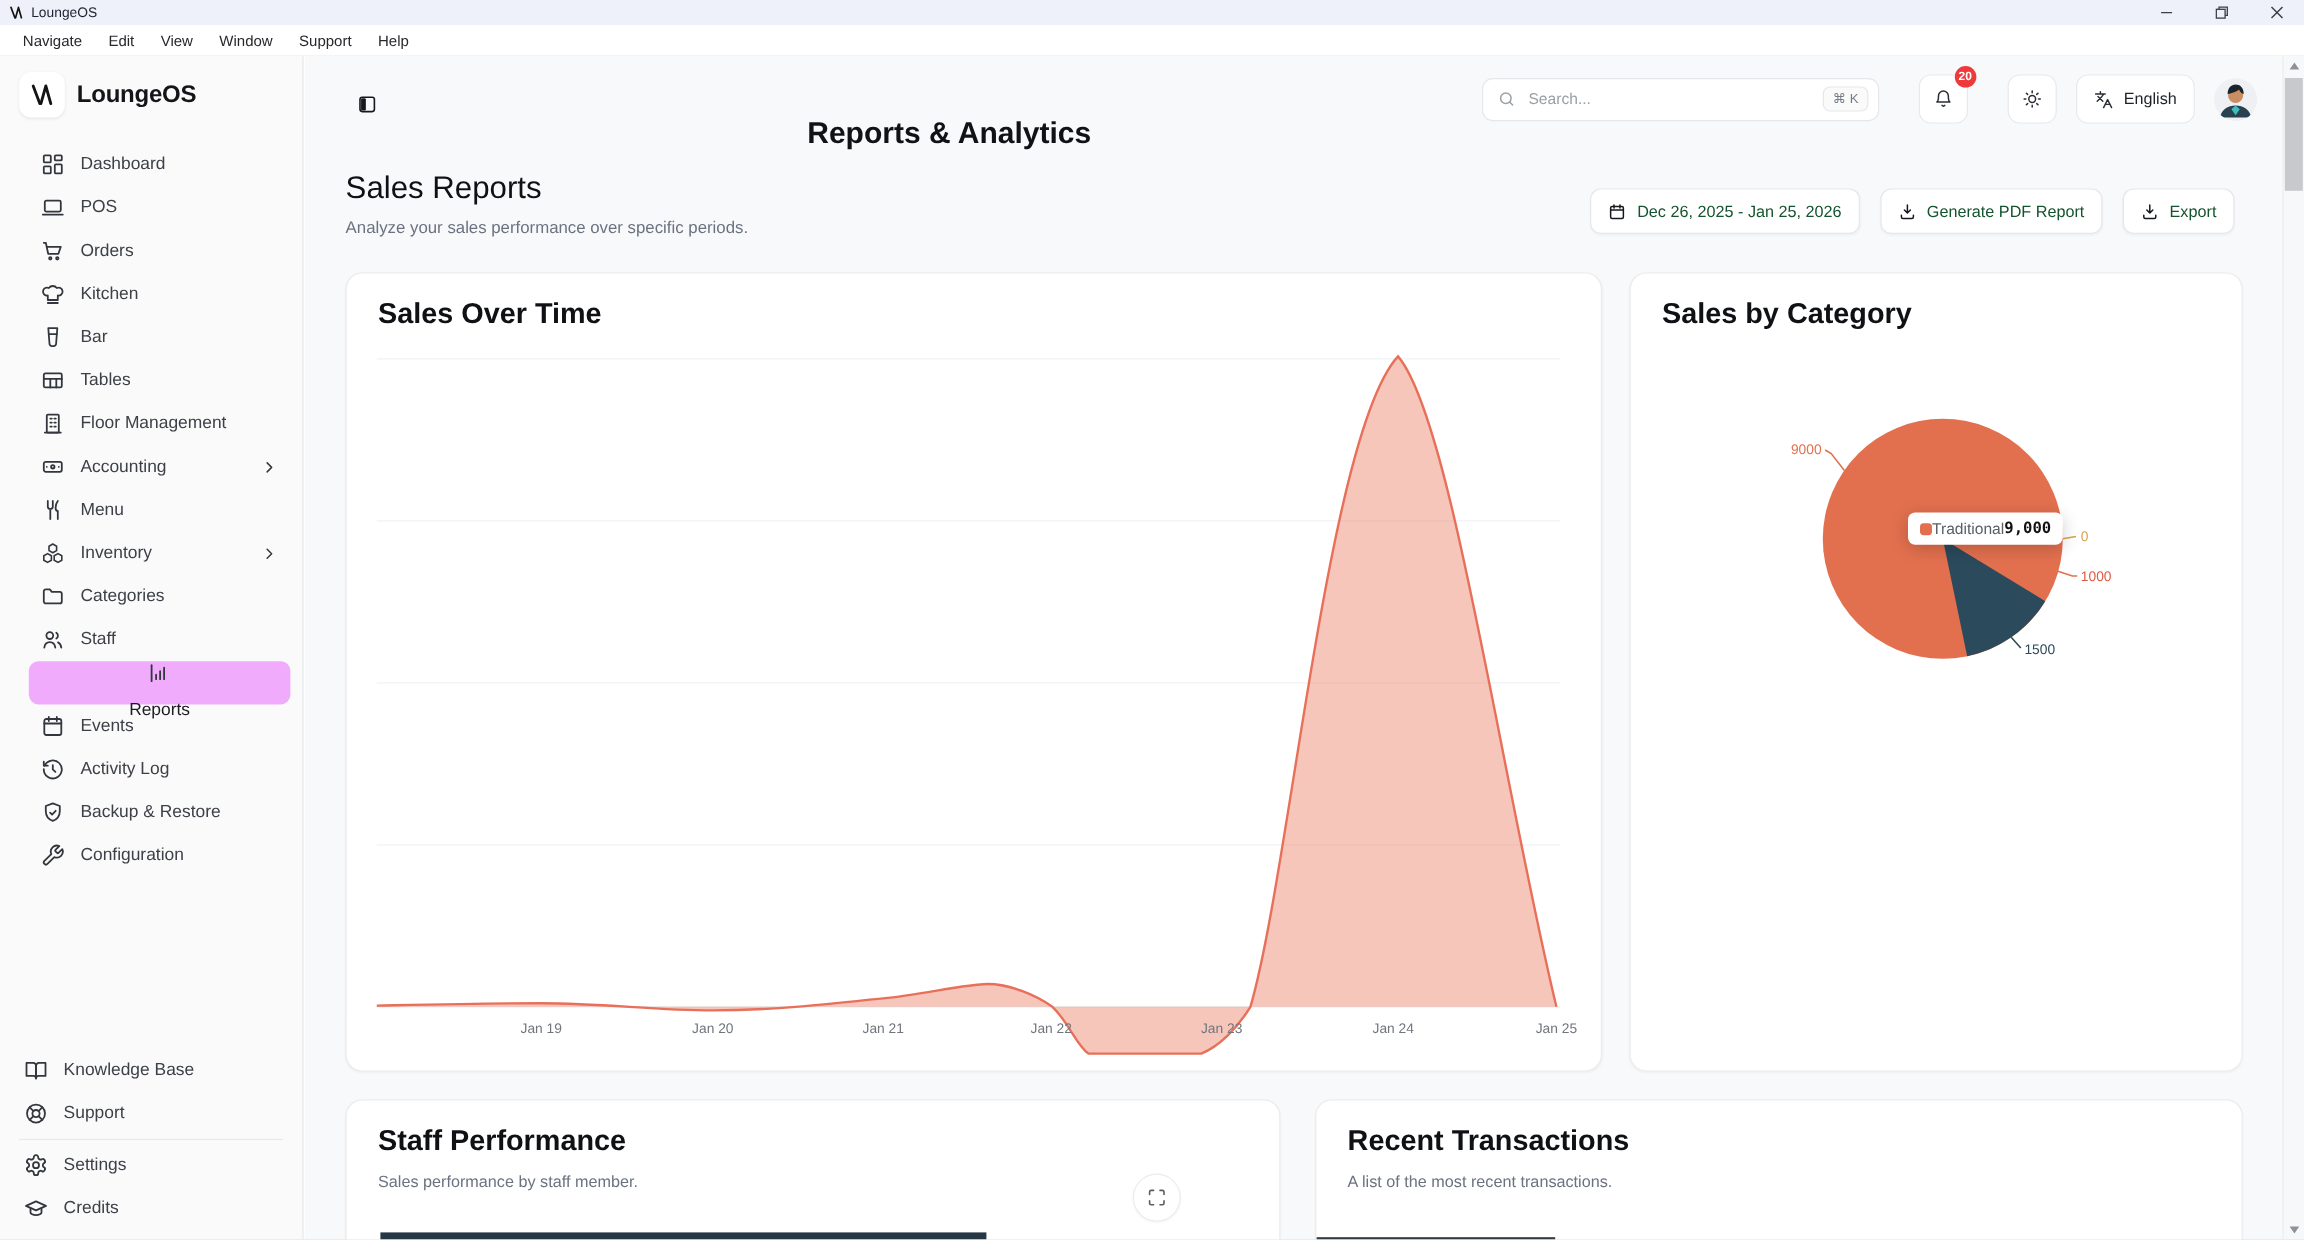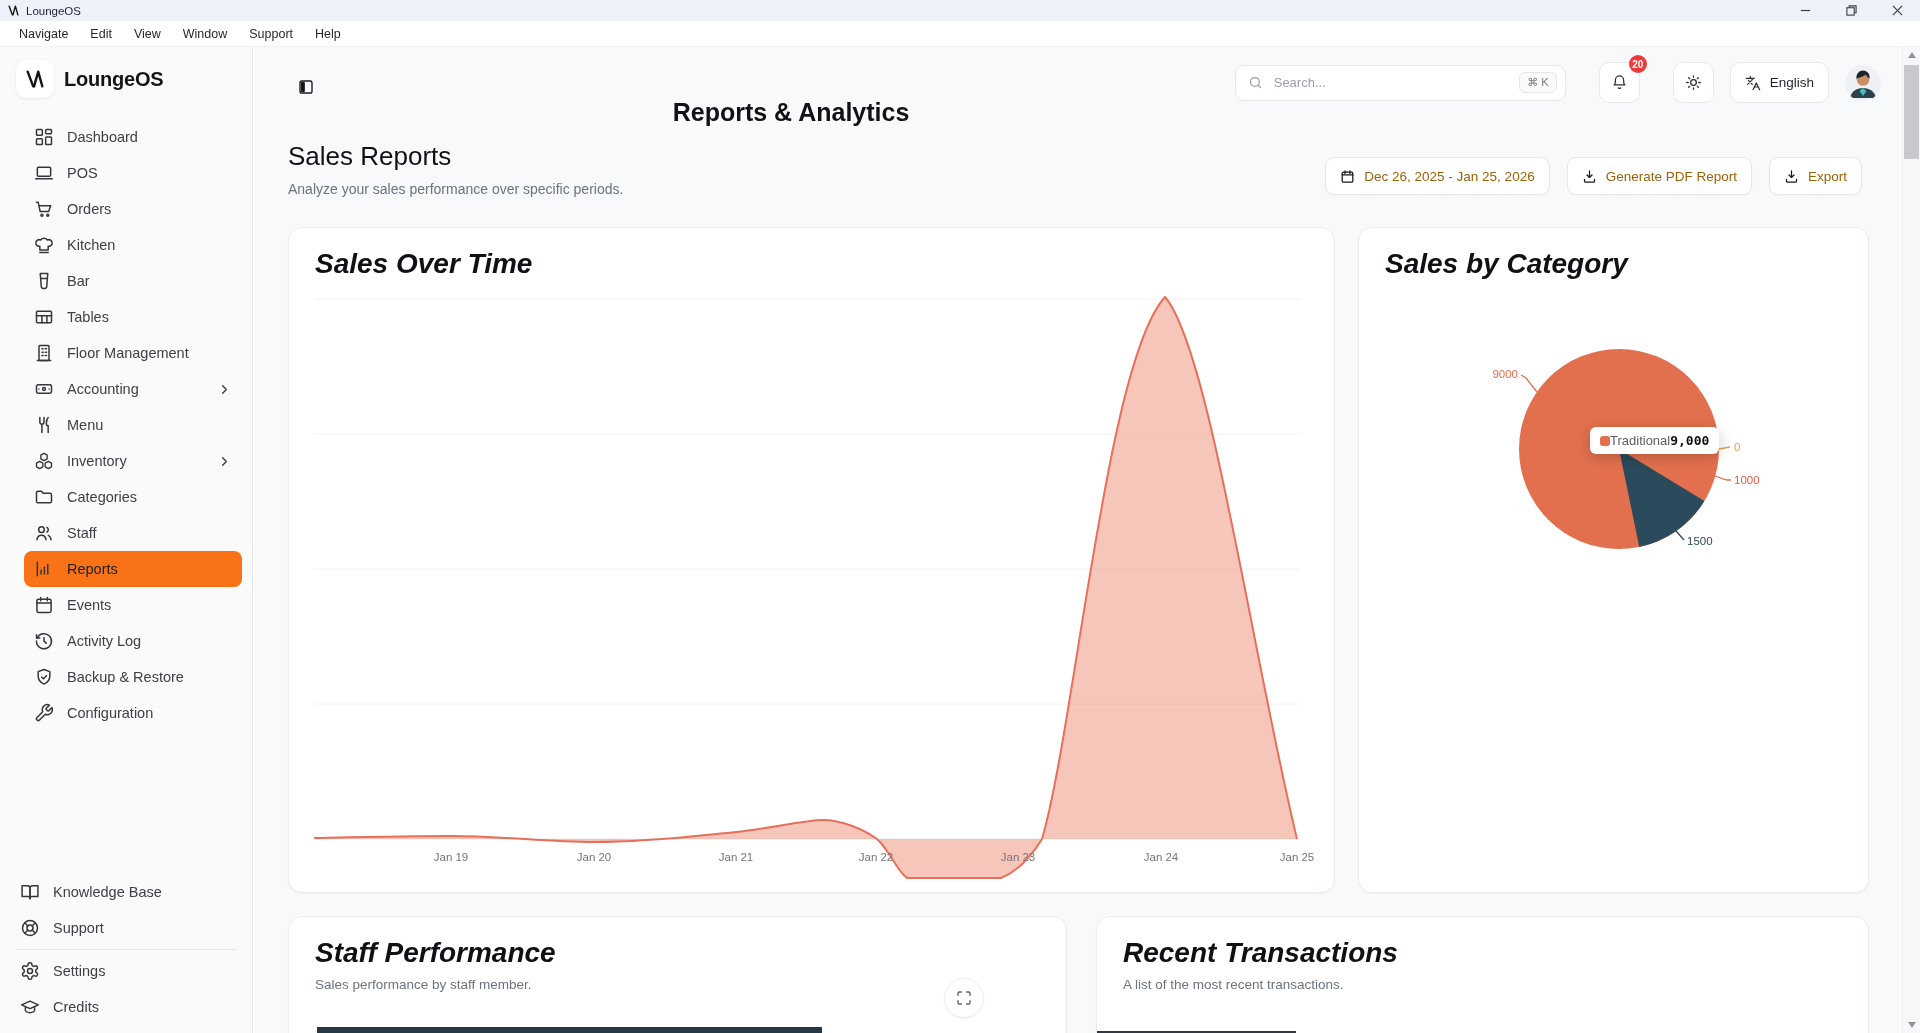--- a/index.html
+++ b/index.html
@@ -15,48 +15,48 @@
   .menubar{position:absolute;left:0;top:21px;width:1920px;height:26px;background:#fff;display:flex;align-items:center;padding-left:8px;box-sizing:border-box;border-bottom:1px solid #f2f2f3;}
   .menu-item{font-size:12.5px;color:#26282c;padding:0 11px;height:100%;display:flex;align-items:center;cursor:default;}
   
   .sidebar{position:absolute;left:0;top:47px;bottom:0;width:253px;background:#fafafa;border-right:1px solid #e7e8ea;display:flex;flex-direction:column;box-sizing:border-box;}
   .logo-row{height:64px;display:flex;align-items:center;gap:10px;padding:0 16px;}
   .logo-badge{width:38px;height:38px;border-radius:10px;background:#fff;box-shadow:0 1px 3px rgba(0,0,0,.08);display:flex;align-items:center;justify-content:center;}
   .brand{font-size:20px;font-weight:bold;color:#141518;letter-spacing:-.2px;}
   .nav{padding:8px 10px 0 24px;flex:0 0 auto;}
   .nav-item{height:36px;border-radius:8px;display:flex;align-items:center;gap:13px;padding:0 10px;font-size:14.5px;color:#3d4147;cursor:pointer;}
   .nav-item svg{stroke:#33373d;flex:0 0 auto;}
-  .nav-item.active{background:#f97316;color:#1c1e22;}
+  .nav-item.active{background:#f0abfc;color:#1c1e22;flex-direction:column;}
   .chev{margin-left:auto;display:flex;}
   .side-footer{margin-top:auto;padding:0 10px 8px 10px;}
   .side-div{height:1px;background:#e7e8ea;margin:3px 6px;}
   
   .main{position:absolute;left:254px;right:17px;top:47px;bottom:0;background:#f8f9fb;}
   .toggle-btn{position:absolute;left:36px;top:24px;width:32px;height:32px;border-radius:7px;display:flex;align-items:center;justify-content:center;cursor:pointer;}
   .page-title{position:absolute;left:537px;top:65px;transform:translate(-50%,-50%);font-size:25px;font-weight:bold;color:#101216;white-space:nowrap;}
   .top-right{position:absolute;right:22px;top:15px;display:flex;align-items:center;gap:16px;}
   .searchbox{width:331px;height:36px;border:1px solid #e5e7eb;border-radius:9px;background:#fff;display:flex;align-items:center;gap:9px;padding:0 8px 0 12px;box-sizing:border-box;}
   .searchbox input{border:none;outline:none;flex:1;font-size:13px;color:#4c1d95;background:transparent;font-family:"Liberation Sans",sans-serif;}
   .searchbox input::placeholder{color:#9aa0a8;}
   .kbd{border:1px solid #e6e7ea;background:#fafafa;border-radius:6px;font-size:11px;color:#757c85;padding:3px 7px;white-space:nowrap;}
   .icon-btn{width:39px;height:39px;border:1px solid #e8e9ec;border-radius:10px;background:#fff;display:flex;align-items:center;justify-content:center;position:relative;cursor:pointer;margin-left:17px;}
   .badge{position:absolute;top:-8px;right:-8px;min-width:18px;height:18px;border-radius:9px;background:#ee3a3a;color:#fff;font-size:10px;font-weight:bold;display:flex;align-items:center;justify-content:center;padding:0 3px;box-sizing:border-box;}
   .lang-btn{height:39px;border:1px solid #e8e9ec;border-radius:10px;background:#fff;display:flex;align-items:center;gap:9px;padding:0 14px;font-size:13.5px;color:#1f2329;cursor:pointer;}
   .avatar{width:36px;height:36px;border-radius:50%;overflow:hidden;cursor:pointer;}
   .h1{position:absolute;left:34px;top:94px;font-size:26px;font-weight:normal;color:#0f1115;}
   .h1-sub{position:absolute;left:34px;top:134px;font-size:14px;color:#6b7280;}
   .actions{position:absolute;right:41px;top:110px;display:flex;gap:17px;}
-  .btn{height:36px;border:1px solid #e5e7eb;border-radius:9px;background:#fff;display:flex;align-items:center;gap:9px;padding:0 14px;font-size:13.5px;color:#a16207;box-shadow:0 1px 2px rgba(0,0,0,.03);cursor:pointer;white-space:nowrap;}
+  .btn{height:36px;border:1px solid #e5e7eb;border-radius:9px;background:#fff;display:flex;align-items:center;gap:9px;padding:0 14px;font-size:13.5px;color:#14532d;box-shadow:0 1px 2px rgba(0,0,0,.03);cursor:pointer;white-space:nowrap;}
   
   .card{position:absolute;background:#fff;border:1px solid #ececee;border-radius:14px;box-shadow:0 1px 2px rgba(0,0,0,.04);box-sizing:border-box;overflow:hidden;}
   .card-sales{left:34px;top:180px;width:1047px;height:666px;}
   .card-cat{left:1104px;top:180px;width:511px;height:666px;}
   .card-staff{left:34px;top:869px;width:779px;height:240px;}
   .card-tx{left:842px;top:869px;width:773px;height:240px;}
-  .card-title{position:absolute;left:26px;top:20px;font-size:28px;font-weight:bold;color:#0f1115;font-style:italic;}
+  .card-title{position:absolute;left:26px;top:20px;font-size:24px;font-weight:bold;color:#0f1115;}
   .card-sub{position:absolute;left:26px;top:60px;font-size:13.5px;color:#6b7280;}
   .tooltip{position:absolute;left:231px;top:199px;height:27px;background:#fff;border-radius:6px;box-shadow:0 3px 14px rgba(0,0,0,.2);display:flex;align-items:center;gap:0;padding:0 10px;}
   .tt-marker{width:10px;height:10px;border-radius:3px;background:#e2704e;}
   .tt-name{font-size:13px;color:#5a5f66;}
   .tt-val{font-size:13px;font-weight:bold;color:#111;font-family:"DejaVu Sans Mono",monospace;}
   .expand-btn{position:absolute;left:655px;top:61px;width:38px;height:38px;border-radius:50%;border:1px solid #ececee;background:#fff;box-shadow:0 1px 2px rgba(0,0,0,.05);display:flex;align-items:center;justify-content:center;cursor:pointer;}
   .staff-bar{position:absolute;left:28px;top:110px;width:505px;height:10px;background:#263844;}
   .tx-bar{position:absolute;left:0px;top:114px;width:199px;height:4px;background:#2f3a45;}
   
   .scrollbar{position:absolute;right:0;top:47px;bottom:0;width:17px;background:#f7f8f9;border-left:1px solid #eceded;}

